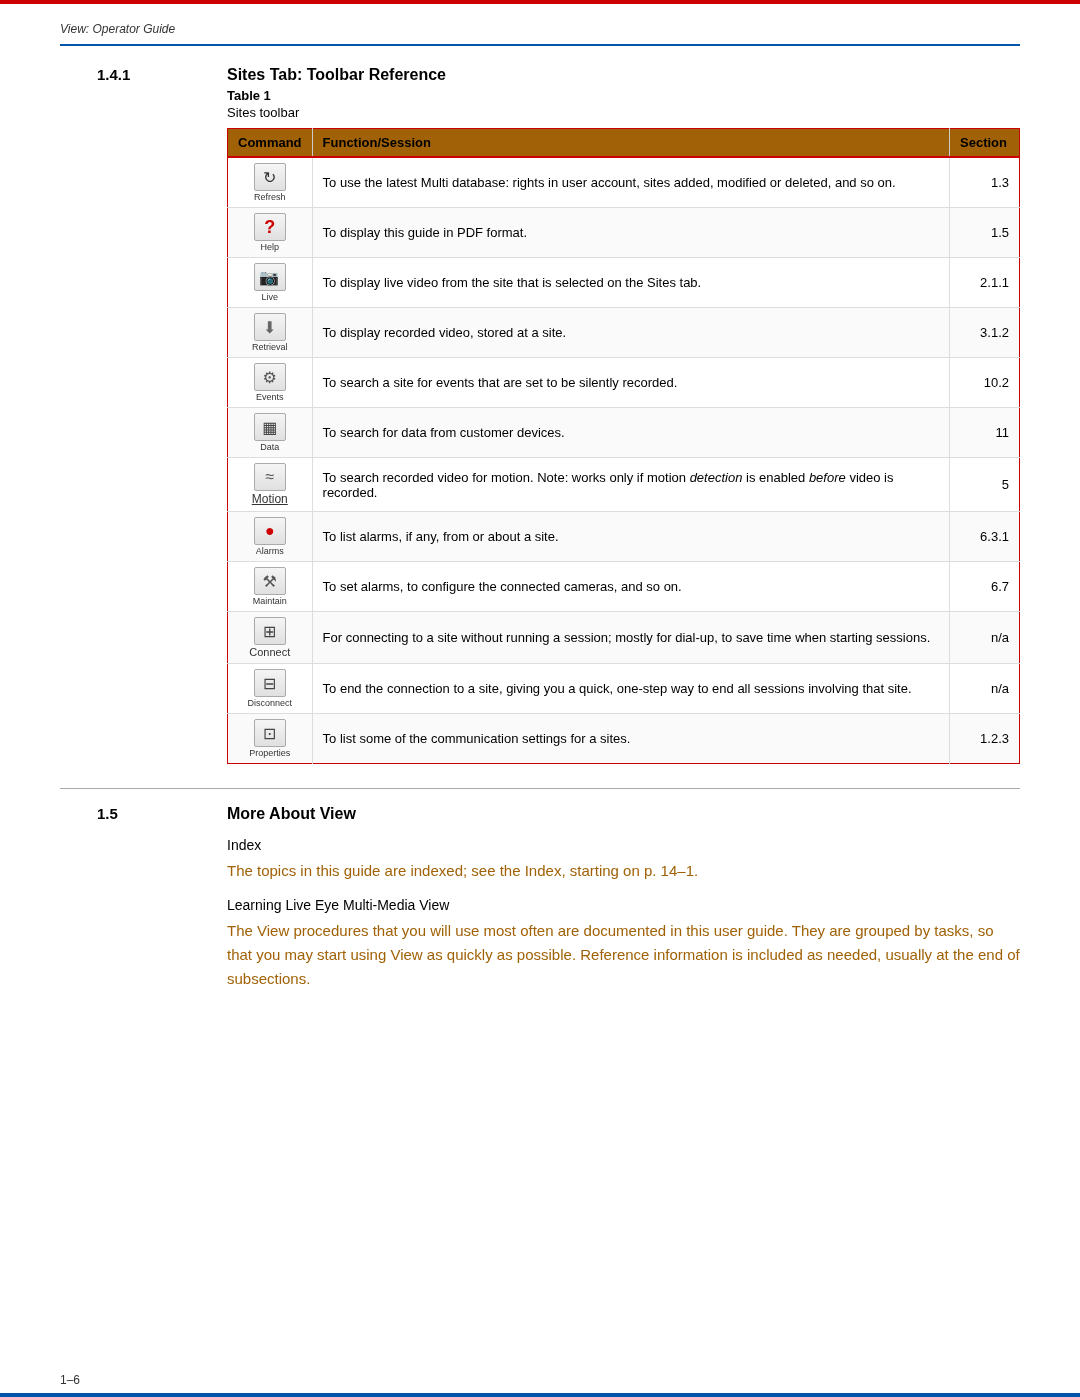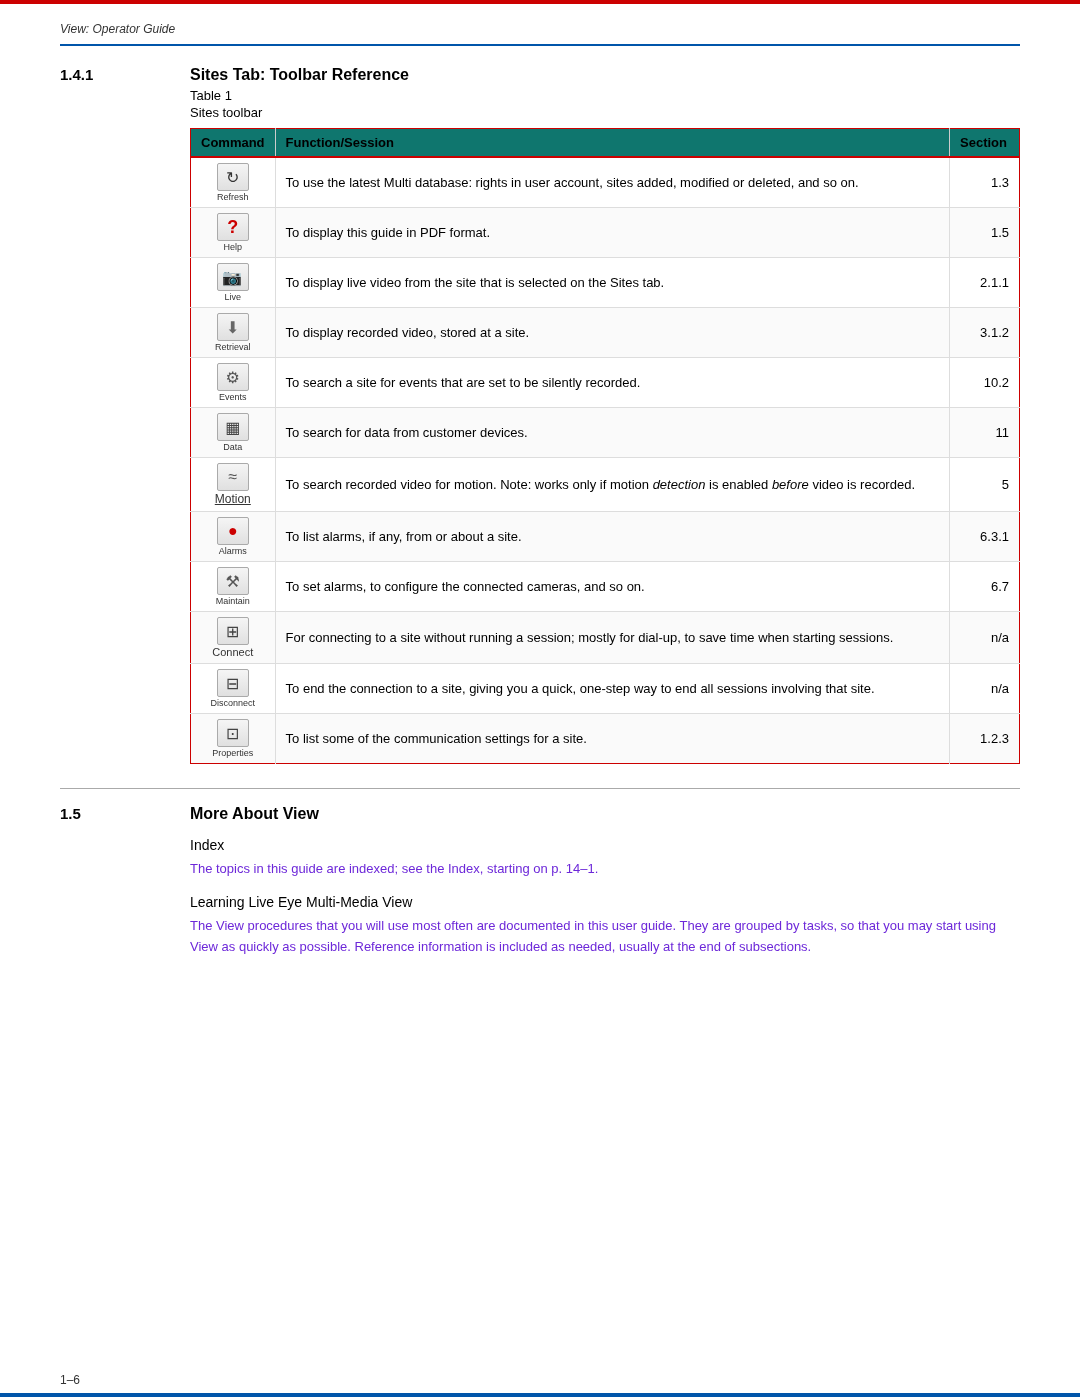--- a/index.html
+++ b/index.html
@@ -38,54 +38,55 @@
       font-size: 15px;
       font-weight: bold;
       color: #000;
       margin-right: 30px;
       min-width: 60px;
     }
 
     .section-block {
       display: flex;
       margin-bottom: 16px;
+      margin-left: 37px;
     }
 
     .section-content {
       flex: 1;
       padding-left: 40px;
     }
 
     .section-title {
       font-size: 16px;
       font-weight: bold;
       color: #000;
       margin-bottom: 4px;
     }
 
     .table-label {
-      font-weight: normal;
+      font-weight: bold;
       font-size: 13px;
       margin-bottom: 2px;
     }
 
     .table-sublabel {
       font-size: 13px;
       margin-bottom: 8px;
     }
 
     
     .toolbar-table {
       width: 100%;
       border-collapse: collapse;
       border: 1px solid #cc0000;
     }
 
     .toolbar-table thead tr {
-      background: #0f766e;
+      background: #a16207;
       border-bottom: 2px solid #cc0000;
     }
 
     .toolbar-table th {
       padding: 6px 10px;
       font-size: 13px;
       font-weight: bold;
       text-align: left;
       border-right: 1px solid #ccc;
     }
@@ -152,23 +153,23 @@
     }
 
     .sub-heading {
       font-size: 14px;
       font-weight: normal;
       margin-bottom: 6px;
       margin-top: 14px;
     }
 
     .body-text {
-      font-size: 13px;
+      font-size: 15px;
       line-height: 1.6;
-      color: #6d28d9;
+      color: #a16207;
       margin-bottom: 10px;
     }
 
     .bottom-bar {
       position: absolute;
       bottom: 0;
       left: 0;
       width: 100%;
       height: 4px;
       background: #0055aa;
@@ -343,21 +344,21 @@
             </tr>
             <tr style="background: rgb(250, 250, 250);">
               <td class="cmd-cell">
       <div class="icon-btn">
         <div class="icon-box" style="font-size:16px;color:#444;">
           ⊡
         </div>
         <span style="font-size:9px;color:#333;">Properties</span>
       </div>
     </td>
-              <td class="func-cell">To list some of the communication settings for a site.</td>
+              <td class="func-cell">To list some of the communication settings for a sites.</td>
               <td class="sec-cell">1.2.3</td>
             </tr>
           </tbody>
       </table>
     </div>
   </div>
 
   <hr class="section-divider">
 
   <div class="section-block">

